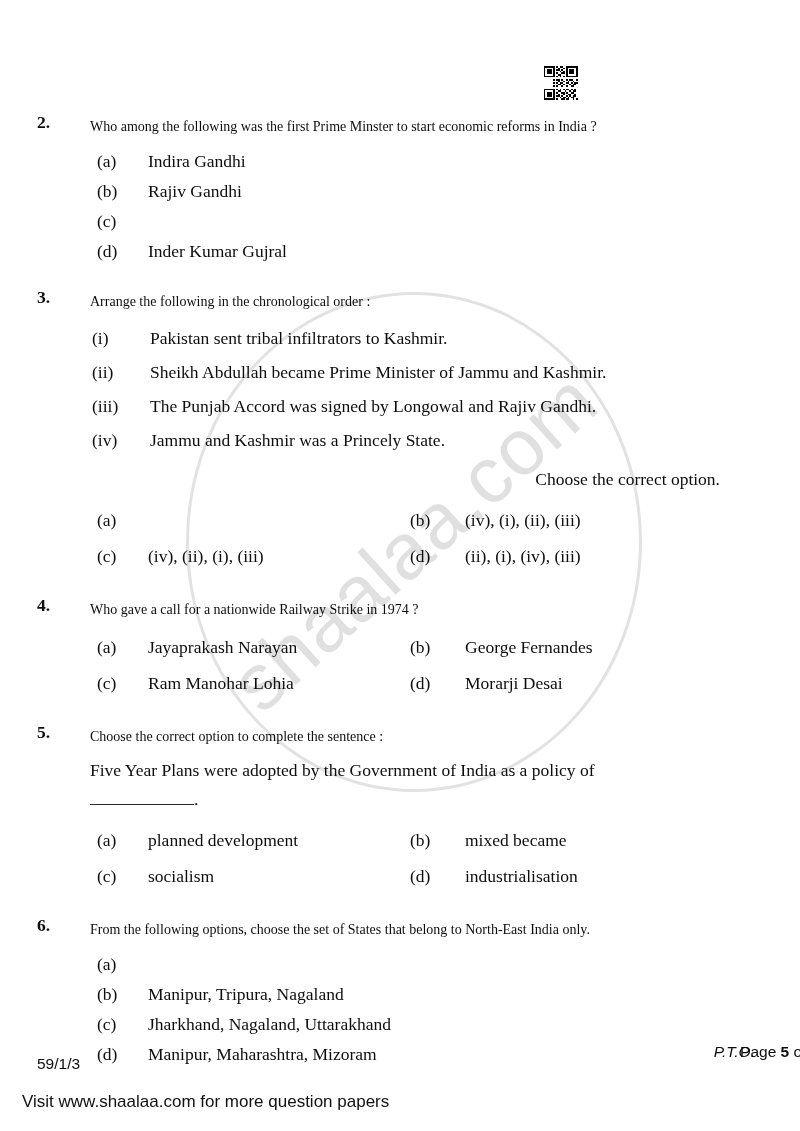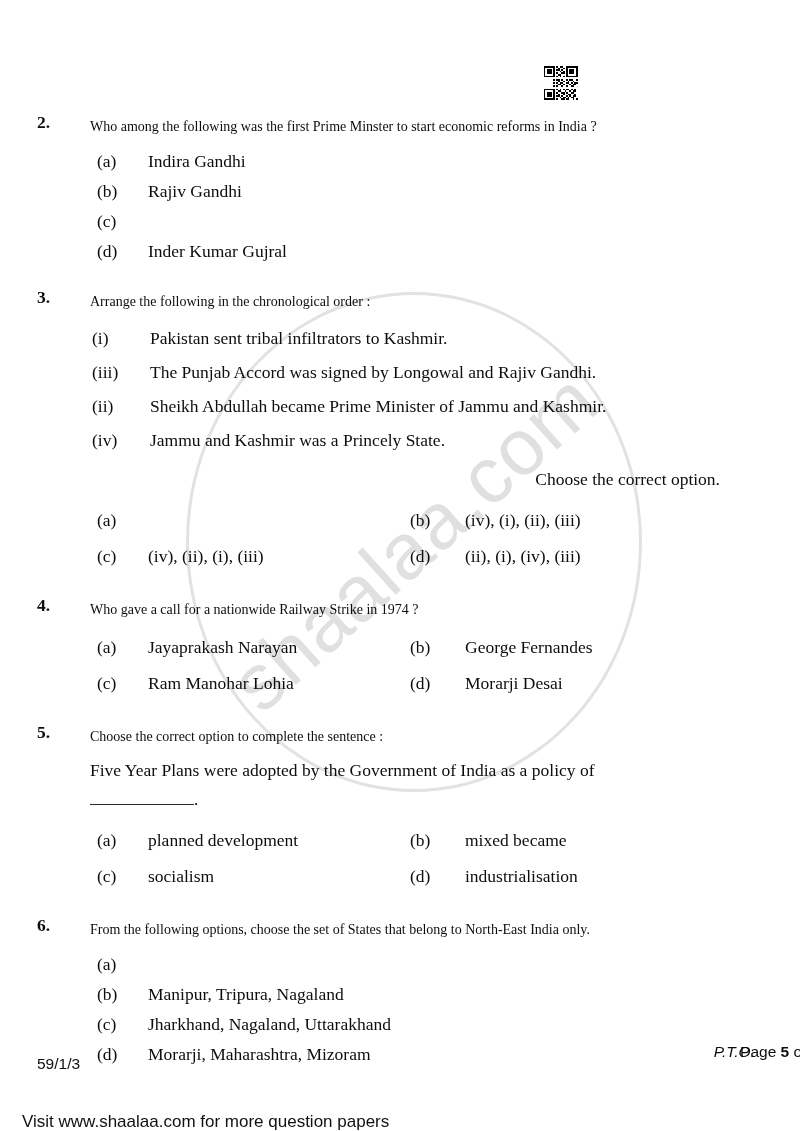--- a/index.html
+++ b/index.html
@@ -209,21 +209,20 @@
     font-style: italic;
   }
   #site-line {
     position: absolute;
     left: 22px;
     top: 1092px;
     font-family: "Liberation Sans", "DejaVu Sans", sans-serif;
     font-size: 17px;
     color: #111111;
     z-index: 3;
-    margin-top: 20px;
   }
 </style>
 </head>
 <body>
 
 <div id="watermark">
   <div class="ring"></div>
   <div class="wm-text">shaalaa.com</div>
 </div>
 
@@ -357,26 +356,26 @@
     <div class="question">
       <div class="q-num">3.</div>
       <div class="q-text nojust">Arrange the following in the chronological order :</div>
     </div>
     <div class="roman-list">
       <div class="roman-row">
         <span class="roman-lab">(i)</span>
         <span class="roman-val">Pakistan sent tribal infiltrators to Kashmir.</span>
       </div>
       <div class="roman-row">
+        <span class="roman-lab">(ii)</span>
+        <span class="roman-val">Sheikh Abdullah became Prime Minister of Jammu and Kashmir.</span>
+      </div>
+      <div class="roman-row">
         <span class="roman-lab">(iii)</span>
         <span class="roman-val">The Punjab Accord was signed by Longowal and Rajiv Gandhi.</span>
-      </div>
-      <div class="roman-row">
-        <span class="roman-lab">(ii)</span>
-        <span class="roman-val">Sheikh Abdullah became Prime Minister of Jammu and Kashmir.</span>
       </div>
       <div class="roman-row">
         <span class="roman-lab">(iv)</span>
         <span class="roman-val">Jammu and Kashmir was a Princely State.</span>
       </div>
     </div>
     <div class="gap-sm"></div>
     <div class="sub-line">Choose the correct option.</div>
     <div class="gap-sm"></div>
     <div class="opts-2col">
@@ -453,21 +452,21 @@
       <div class="opt-row">
         <span class="opt-lab">(b)</span>
         <span class="opt-val">Manipur, Tripura, Nagaland</span>
       </div>
       <div class="opt-row">
         <span class="opt-lab">(c)</span>
         <span class="opt-val">Jharkhand, Nagaland, Uttarakhand</span>
       </div>
       <div class="opt-row">
         <span class="opt-lab">(d)</span>
-        <span class="opt-val">Morarji, Maharashtra, Mizoram</span>
+        <span class="opt-val">Manipur, Maharashtra, Mizoram</span>
       </div>
     </div>
 
   </div>
 
   <div id="footer">
     <div id="footer-code">59/1/3</div>
     <div id="footer-page"><span>Page </span><b>5</b><span> of </span><b>23</b></div>
     <div id="footer-pto">P.T.O.</div>
   </div>

